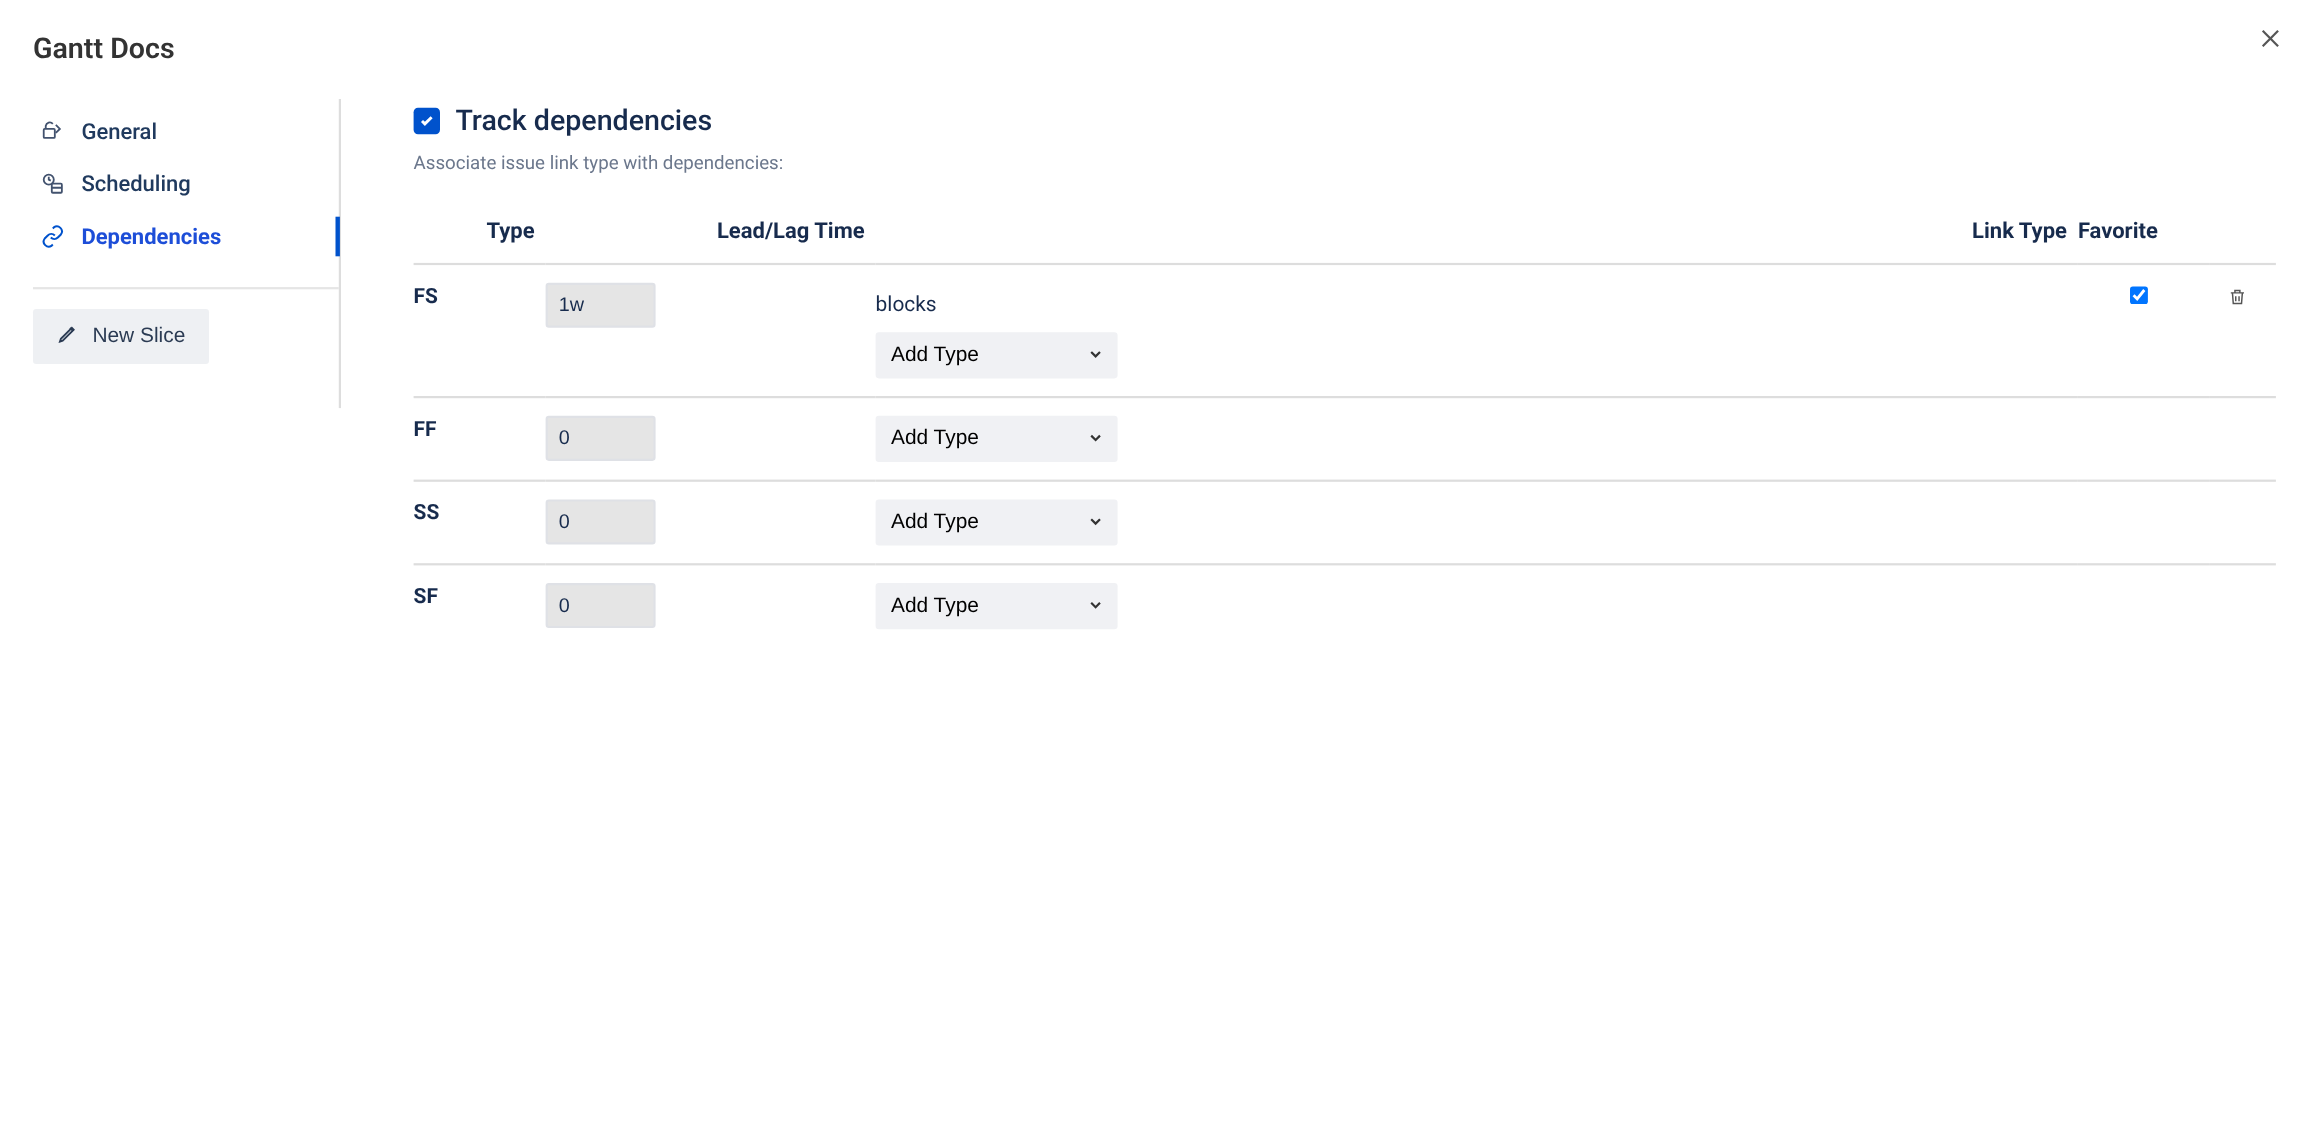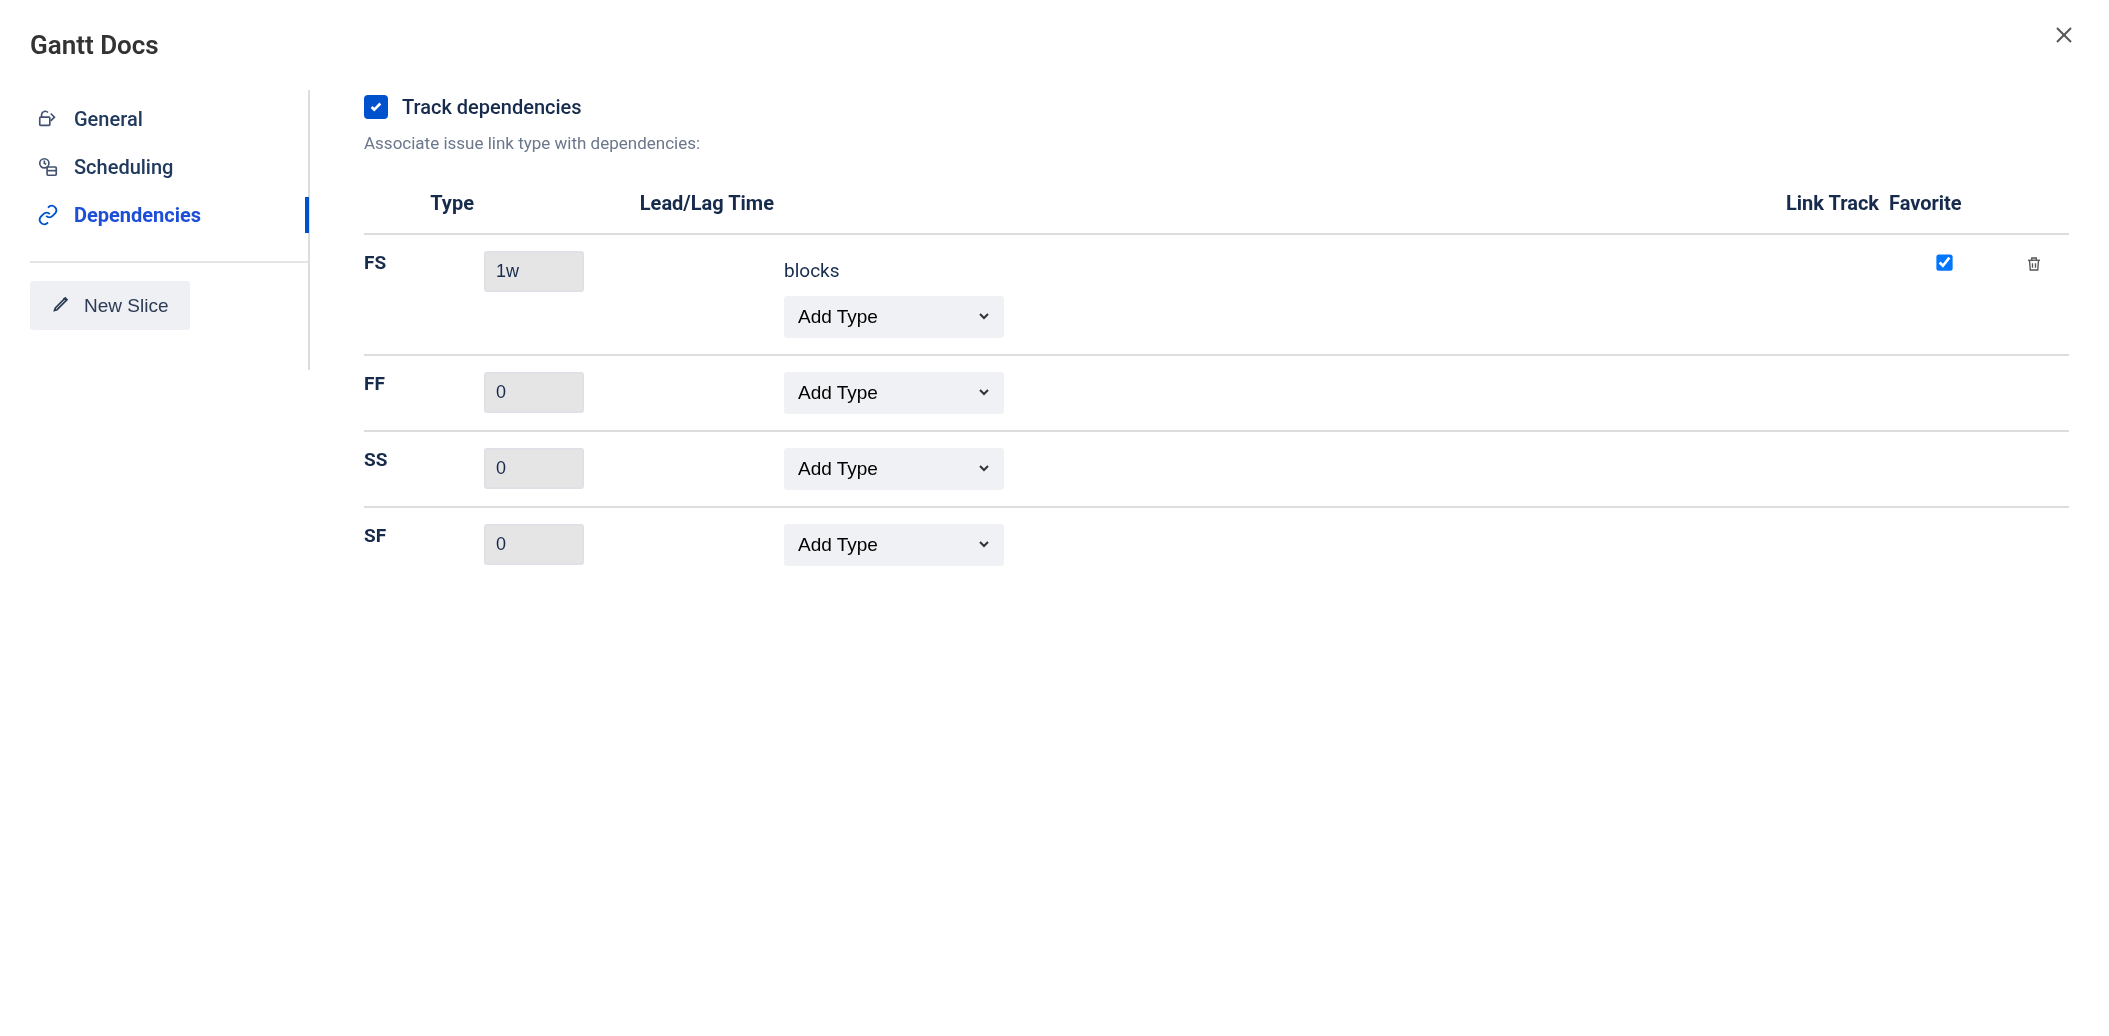--- a/index.html
+++ b/index.html
@@ -26,21 +26,21 @@
   }
   .close-btn {
     background: none; border: none; cursor: pointer;
     padding: 6px;
     color: #555;
     font-size: 22px;
     line-height: 1;
   }
   .body {
     display: flex;
-    gap: 14px;
+    gap: 26px;
   }
   
   .sidebar {
     width: 280px;
     flex-shrink: 0;
     border-right: 2px solid #ddd;
     padding-right: 0;
     padding-top: 5px;
     padding-bottom: 40px;
     align-self: flex-start;
@@ -114,21 +114,21 @@
     width: 24px; height: 24px;
     border-radius: 4px;
     background: #0052CC;
     display: inline-flex;
     align-items: center; justify-content: center;
     color: #fff;
     cursor: pointer;
     flex-shrink: 0;
   }
   .cb-label {
-    font-size: 20px;
+    font-size: 26px;
     color: #172B4D;
     font-weight: 500;
   }
   .hint {
     font-size: 17px;
     color: #6b778c;
     margin-bottom: 20px;
   }
   .dep-table {
     width: 100%;
@@ -271,21 +271,21 @@
         </span>
         <span class="cb-label">Track dependencies</span>
       </div>
       <div class="hint">Associate issue link type with dependencies:</div>
 
       <table class="dep-table">
         <thead>
           <tr>
             <th class="type-cell">Type</th>
             <th class="leadlag-cell">Lead/Lag Time</th>
-            <th class="link-cell">Link Track</th>
+            <th class="link-cell">Link Type</th>
             <th class="fav-head" colspan="2">Favorite</th>
           </tr>
         </thead>
         <tbody id="dep-rows">
             <tr>
               <td class="type-cell">FS</td>
               <td class="leadlag-cell"><input class="lag-input" value="1w" style=""></td>
               <td class="link-cell"><span class="link-value">blocks</span><button class="add-type">
                   <span>Add Type</span>
                   <span class="chev"><svg width="12" height="12" viewBox="0 0 12 12" fill="none" stroke="currentColor" stroke-width="2">

